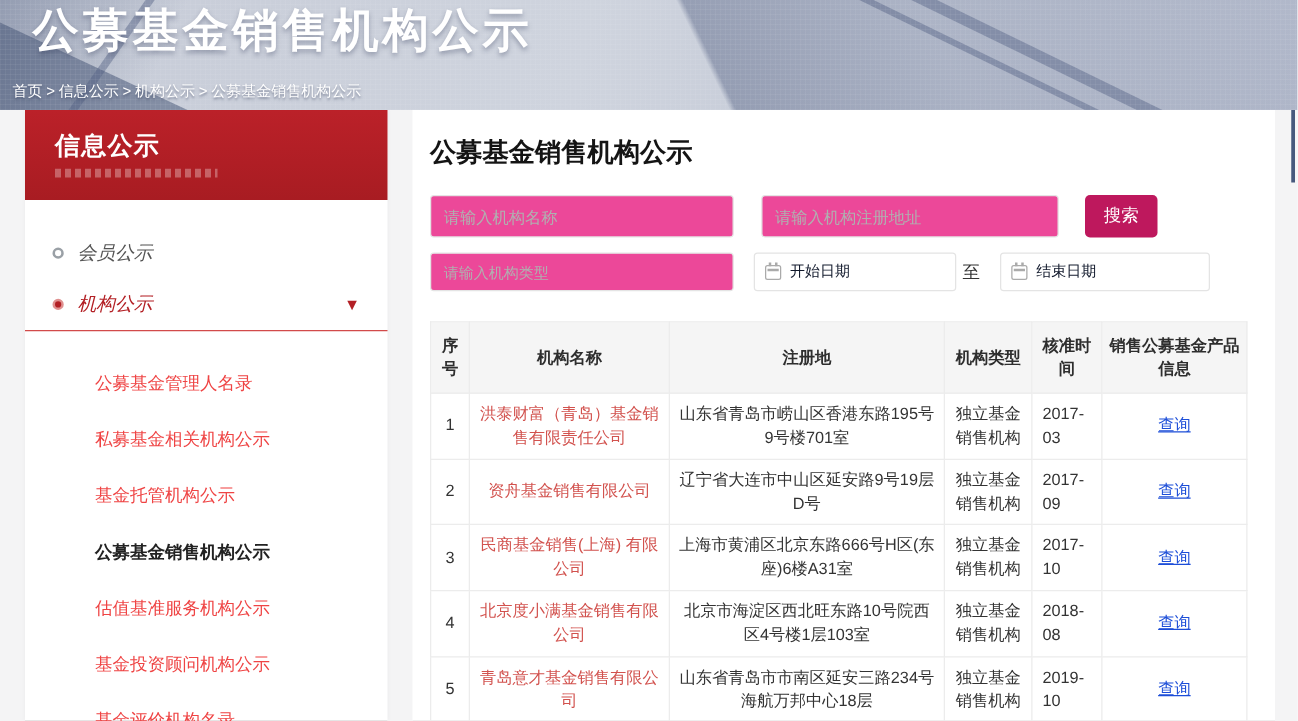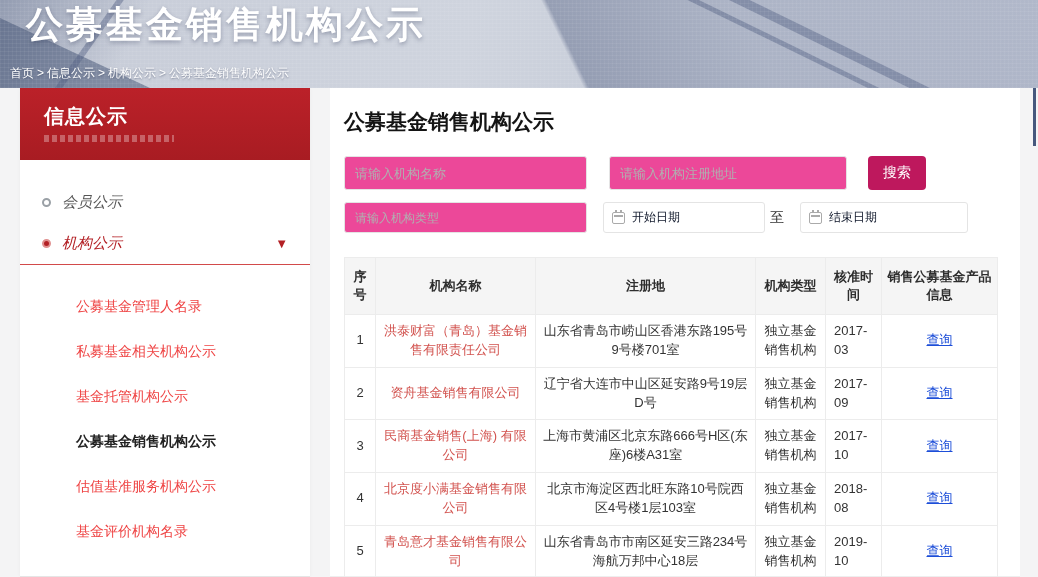--- a/index.html
+++ b/index.html
@@ -128,20 +128,21 @@
         <span class="dot"></span>
         <span>机构公示</span>
         <span class="chev">▼</span>
       </div>
       <div class="submenu">
           <div class="sub-item">公募基金管理人名录</div>
           <div class="sub-item">私募基金相关机构公示</div>
           <div class="sub-item">基金托管机构公示</div>
           <div class="sub-item active">公募基金销售机构公示</div>
           <div class="sub-item">估值基准服务机构公示</div>
+          <div class="sub-item">基金投资顾问机构公示</div>
           <div class="sub-item">基金评价机构名录</div>
         </div>
     </div>
   </div>
 
   <div class="main">
     <div class="main-title">公募基金销售机构公示</div>
 
     <div class="srow">
       <input class="inp name" type="text" placeholder="请输入机构名称" style="">

